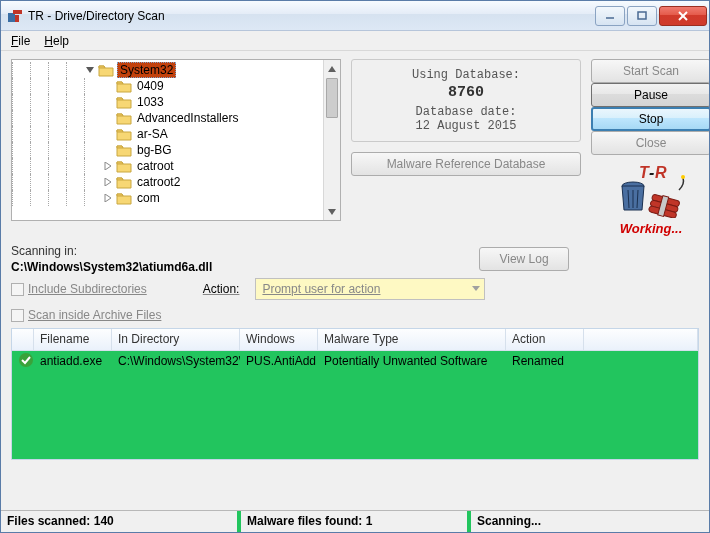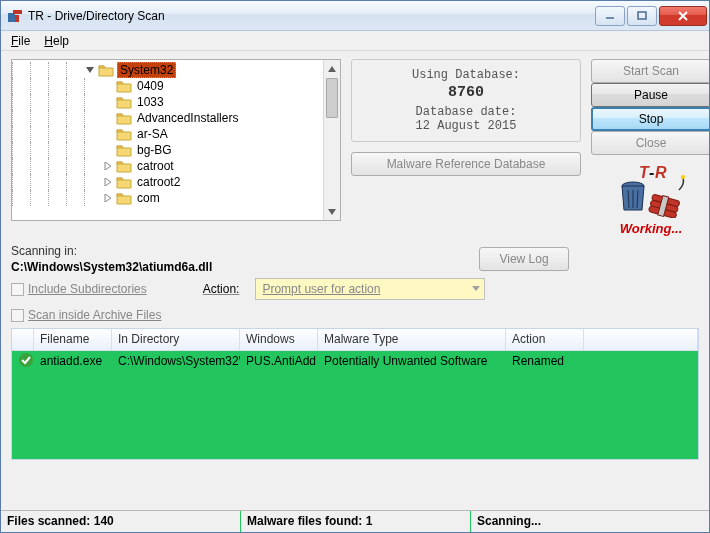--- a/index.html
+++ b/index.html
@@ -276,21 +276,21 @@
   
   .statusbar {
     height: 22px;
     border-top: 1px solid #b8b8b8;
     background: #f0f0f0;
     display: flex;
     font-size: 12px;
     margin-top: auto;
   }
   .status-cell {
-    border-right: 1px solid #22c55e;
+    border-right: 4px solid #22c55e;
     padding: 3px 6px;
     flex: 0 0 auto;
   }
   .sc1 { width: 240px; }
   .sc2 { width: 230px; }
   .sc3 { flex: 1; border-right: none; }
   .bold { font-weight: bold; }
 </style>
 </head>
 <body>

